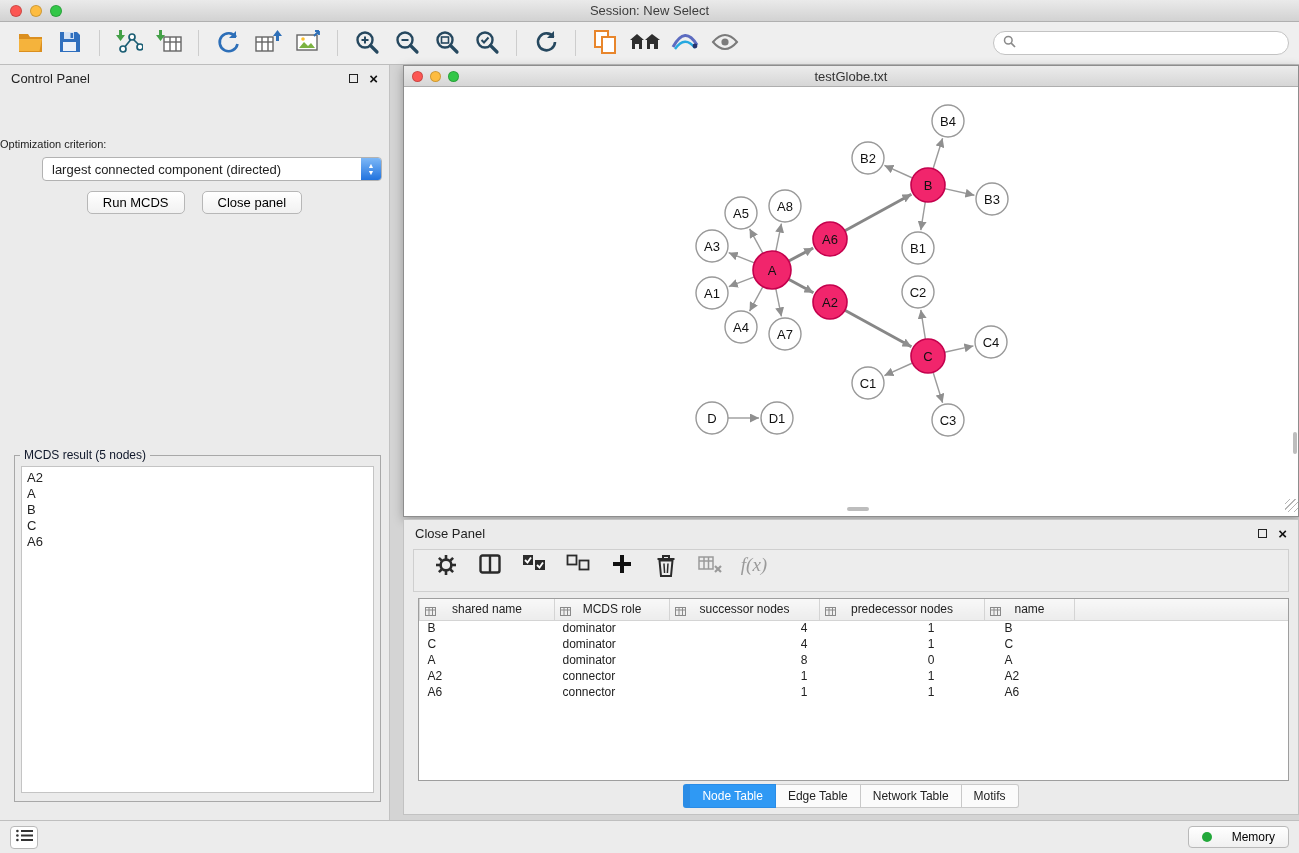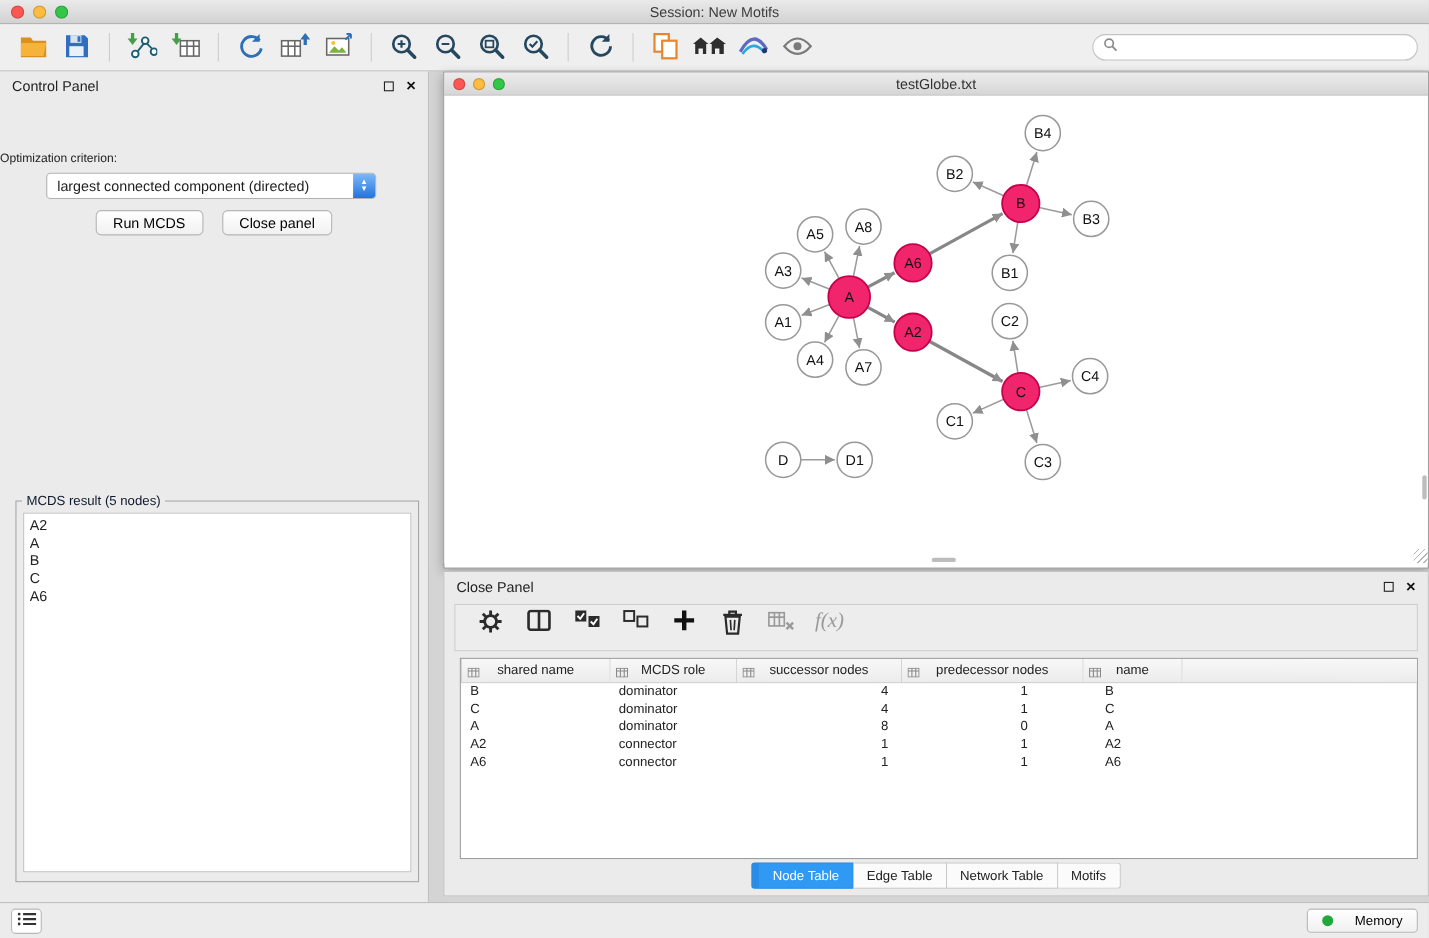--- a/index.html
+++ b/index.html
@@ -24,21 +24,21 @@
   .panel-header{position:absolute;top:0;left:0;right:0;height:27px;display:flex;align-items:center;padding:0 11px;font-size:13px;color:#222}
   .panel-icons{margin-left:auto;display:flex;gap:11px;align-items:center}
   .float-icon{width:9px;height:9px;border:1.5px solid #222;display:inline-block}
   .close-icon{font-weight:bold;font-size:15px;line-height:12px;color:#111;cursor:pointer}
   .cp-tabs{position:absolute;top:31px;left:0;right:0;display:flex;justify-content:center}
   .cp-tab{font-size:13px;padding:3px 13px;background:#fcfcfc;border:1px solid #c6c6c6;border-left:none;color:#222;cursor:pointer}
   .cp-tab:first-child{border-left:1px solid #c6c6c6;border-radius:4px 0 0 4px}
   .cp-tab:last-child{border-radius:0 4px 4px 0}
   .cp-tab.active{background:#2f99f4;border-color:#2a8ce6;color:#fff}
   .cp-opt-label{position:absolute;top:73px;left:0;right:0;font-size:11px}
-  .combo{position:absolute;top:92px;left:42px;width:300px;height:24px;background:#fff;border:1px solid #b2b2b2;border-radius:4px;display:flex;align-items:center;font-size:13px;padding-left:9px;cursor:pointer}
+  .combo{position:absolute;top:92px;left:42px;width:340px;height:24px;background:#fff;border:1px solid #b2b2b2;border-radius:4px;display:flex;align-items:center;font-size:13px;padding-left:9px;cursor:pointer}
   .combo-btn{margin-left:auto;width:20px;height:22px;background:linear-gradient(#7db8f7,#2173de);border-radius:0 3px 3px 0;display:flex;flex-direction:column;align-items:center;justify-content:center;color:#fff;font-size:7px;line-height:7px}
   .cp-buttons{position:absolute;top:126px;left:0;right:0;display:flex;justify-content:center;gap:17px}
   .btn{font-size:13px;padding:3px 15px;background:linear-gradient(#ffffff,#f1f1f1);border:1px solid #b7b7b7;border-radius:5px;cursor:pointer;font-family:"Liberation Sans",sans-serif}
   .groupbox{position:absolute;left:14px;right:8px;top:390px;bottom:18px;border:1px solid #a8a8a8}
   .legend{position:absolute;top:-8px;left:5px;background:#ebebeb;padding:0 4px;font-size:12px;color:#0f172a}
   .result-list{position:absolute;left:6px;right:6px;top:10px;bottom:8px;background:#fff;border:1px solid #c4c4c4;font-size:13px;padding:3px 5px;overflow:hidden}
   .result-item{line-height:16px}
 
   
   .net-window{position:absolute;left:403px;top:65px;width:896px;height:452px;border:1px solid #8d8d8d;box-shadow:0 3px 10px rgba(0,0,0,.28);background:#fff}
@@ -77,21 +77,21 @@
 </style>
 </head>
 <body>
 
 <div class="titlebar">
   <div class="lights">
     <span class="light red"></span>
     <span class="light yellow"></span>
     <span class="light green"></span>
   </div>
-  <span>Session: New Motifs</span>
+  <span>Session: New Select</span>
 </div>
 
 <div class="toolbar">
   <button class="tbtn">
       <span><svg width="27" height="22" viewBox="0 0 27 22">
           <path d="M2 3h9l2 3h12v15H2z" fill="#db8f1f"></path>
           <path d="M2 8h23l-2.5 12H2z" fill="#f5b33c"></path>
         </svg></span>
     </button>
   <button class="tbtn">

